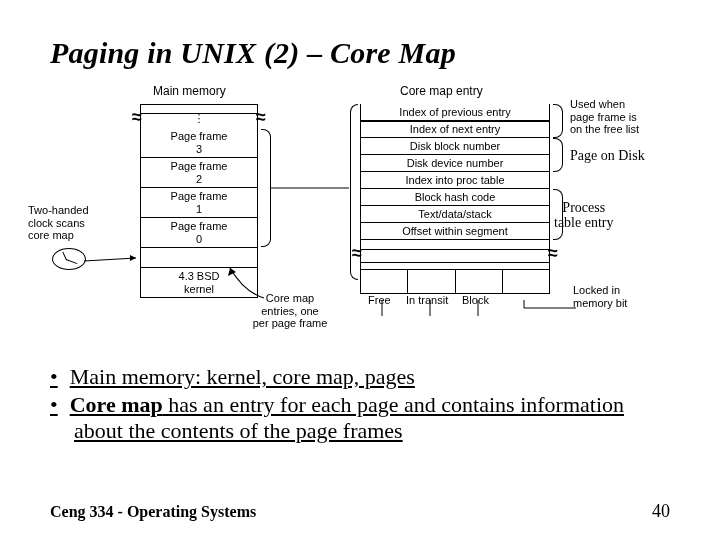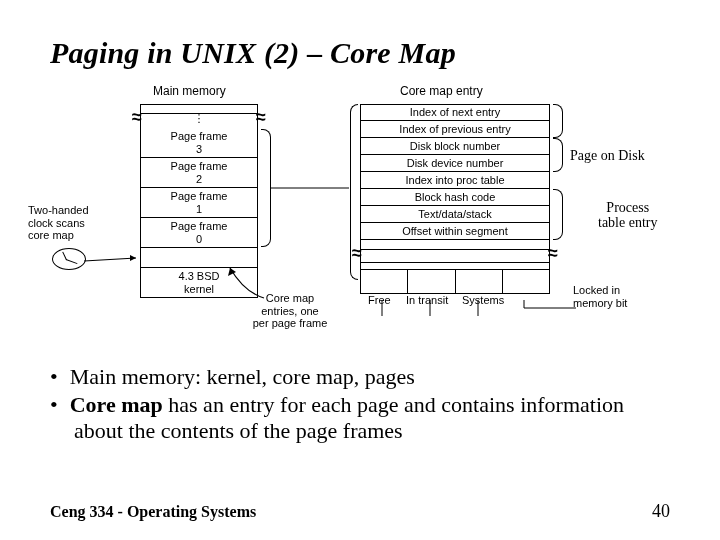--- a/index.html
+++ b/index.html
@@ -28,21 +28,21 @@
   .cm .bottom-row { display:flex; border:1px solid #000; border-top:none; height: 24px; }
   .cm .bottom-row > div { flex:1; border-right:1px solid #000; }
   .cm .bottom-row > div:last-child { border-right:none; }
   .cm .bot-lbl { position:absolute; font-family: Arial, sans-serif; font-size: 11px; top: 100%; }
   .brace { position:absolute; border:1.5px solid #000; border-left:none; border-radius: 0 8px 8px 0; }
   .brace-l { position:absolute; border:1.5px solid #000; border-right:none; border-radius: 8px 0 0 8px; }
   .note { position:absolute; font-family: Arial, sans-serif; font-size: 11px; line-height:1.15; }
   .ann-serif { position:absolute; font-family: "Times New Roman", serif; font-size: 14px; line-height: 1.1; }
   
   .bullets { margin-top: 8px; font-size: 22px; }
-  .bullets li { list-style: none; padding-left: 24px; text-indent: -24px; margin-bottom: 2px; }
+  .bullets li { list-style: none; padding-left: 24px; text-indent: -24px; margin-bottom: 2px; text-decoration: underline; }
   .bullets li::before { content: "•"; padding-right: 12px; }
   .footer { position: absolute; bottom: 18px; left: 50px; right: 50px; display:flex; justify-content:space-between; align-items: baseline;}
   .footer .course { font-size: 16px; font-weight: bold; }
   .footer .pg { font-size: 18px; }
   svg.ptr { position:absolute; overflow:visible; }
   .clock { position:absolute; width:34px; height:22px; border:1.5px solid #000; border-radius: 50%; }
 </style>
 </head>
 <body>
 
@@ -92,22 +92,22 @@
     </svg>
 
   <div class="note" style="left:195px; top:208px; width:90px; text-align:center;">Core map<br>entries, one<br>per page frame</div>
   <svg class="ptr" style="left:176px; top:178px;" width="44" height="40">
       <path d="M 38 36 Q 18 30 4 6" stroke="#000" fill="none" stroke-width="1.2"></path>
       <polygon points="4,6 2,14 10,10" fill="#000"></polygon>
     </svg>
 
   <div class="col-label" style="left:350px; top:0;">Core map entry</div>
   <div class="cm d-font">
+    <div class="row">Index of previous entry</div>
     <div class="row first">Index of next entry</div>
-    <div class="row">Index of previous entry</div>
     <div class="row">Disk block number</div>
     <div class="row">Disk device number</div>
     <div class="row">Index into proc table</div>
     <div class="row">Block hash code</div>
     <div class="row">Text/data/stack</div>
     <div class="row">Offset within segment</div>
     <div class="row" style="height:10px;"></div>
     <div style="position:relative; height:12px; border-left:1px solid #000; border-right:1px solid #000;">
        <span class="tilde" style="left:-9px; top:-6px;">≈</span>
        <span class="tilde" style="right:-9px; top:-6px;">≈</span>
@@ -128,30 +128,31 @@
       </svg>
     <svg class="ptr" style="left:114px; top:196px;" width="8" height="20">
         <line x1="4" y1="0" x2="4" y2="16" stroke="#000"></line>
       </svg>
     <svg class="ptr" style="left:160px; top:196px;" width="60" height="12">
         <line x1="4" y1="0" x2="4" y2="8" stroke="#000"></line>
         <line x1="4" y1="8" x2="56" y2="8" stroke="#000"></line>
       </svg>
     <div class="bot-lbl" style="left:8px;">Free</div>
     <div class="bot-lbl" style="left:46px;">In transit</div>
-    <div class="bot-lbl" style="left:102px;">Systems</div>
+    <div class="bot-lbl" style="left:102px;">Block</div>
   </div>
 
   <div class="brace" style="left:503px; top:20px; width:10px; height:34px;"></div>
+  <div class="note" style="left:520px; top:14px; width:90px;">Used when<br>page frame is<br>on the free list</div>
 
   <div class="brace" style="left:503px; top:54px; width:10px; height:34px;"></div>
   <div class="ann-serif" style="left:520px; top:64px;">Page on Disk</div>
 
   <div class="brace" style="left:503px; top:105px; width:10px; height:51px;"></div>
-  <div class="ann-serif" style="left:548px; top:116px; text-align:center;">Process<br>table entry</div>
+  <div class="ann-serif" style="left:504px; top:116px; text-align:center;">Process<br>table entry</div>
 
   <div class="note" style="left:523px; top:200px; width:80px;">Locked in<br>memory bit</div>
 
   <div class="brace" style="left:211px; top:45px; width:10px; height:118px;"></div>
   <div class="brace-l" style="left:300px; top:20px; width:8px; height:176px;"></div>
   <svg class="ptr" style="left:221px; top:100px;" width="80" height="8">
       <line x1="0" y1="4" x2="78" y2="4" stroke="#000" stroke-width="1"></line>
     </svg>
 
 </div>

